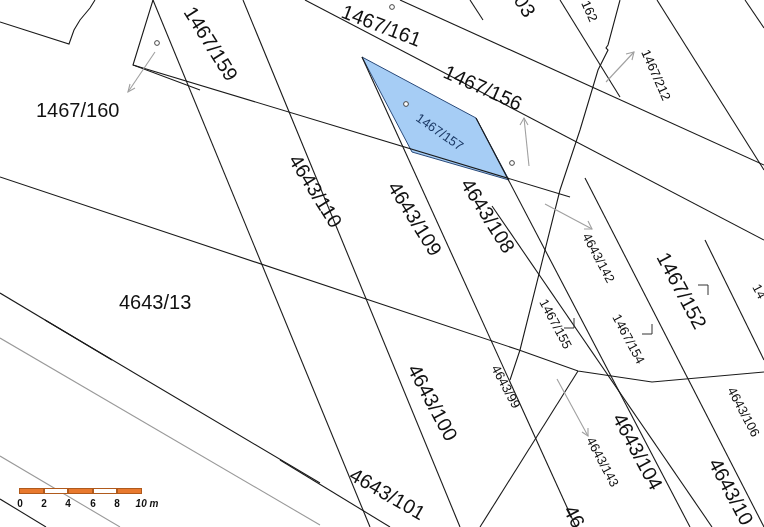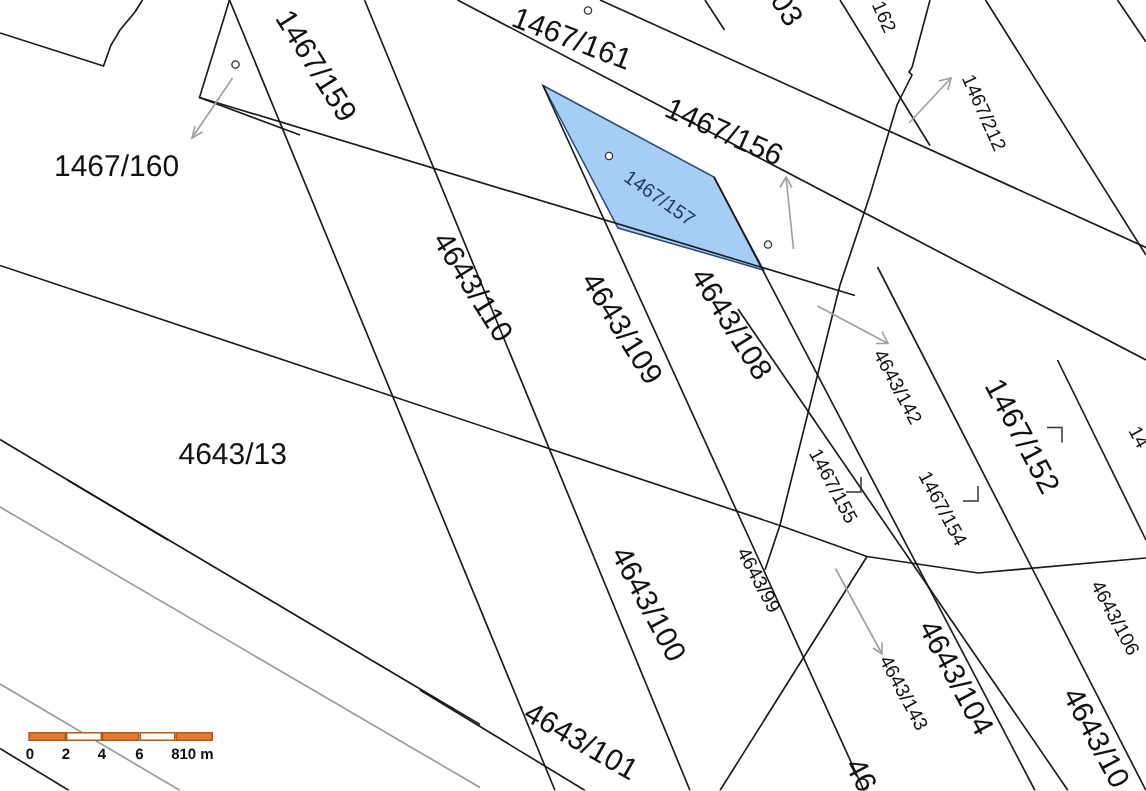--- a/index.html
+++ b/index.html
@@ -123,14 +123,14 @@
   <div class="sb-seg" style="left:0;width:25px;background:#e8792e;"></div>
   <div class="sb-seg" style="left:25px;width:24px;background:#ffffff;"></div>
   <div class="sb-seg" style="left:49px;width:25px;background:#e8792e;"></div>
   <div class="sb-seg" style="left:74px;width:24px;background:#ffffff;"></div>
   <div class="sb-seg" style="left:98px;width:25px;background:#e8792e;"></div>
   <span class="sb-tick" style="left:1px;">0</span>
   <span class="sb-tick" style="left:25px;">2</span>
   <span class="sb-tick" style="left:49px;">4</span>
   <span class="sb-tick" style="left:74px;">6</span>
   <span class="sb-tick" style="left:98px;">8</span>
-  <span class="sb-tick" style="left:112px;">10 m</span>
+  <span class="sb-tick" style="left:128px;font-style:italic;">10 m</span>
 </div>
 
 </body></html>

